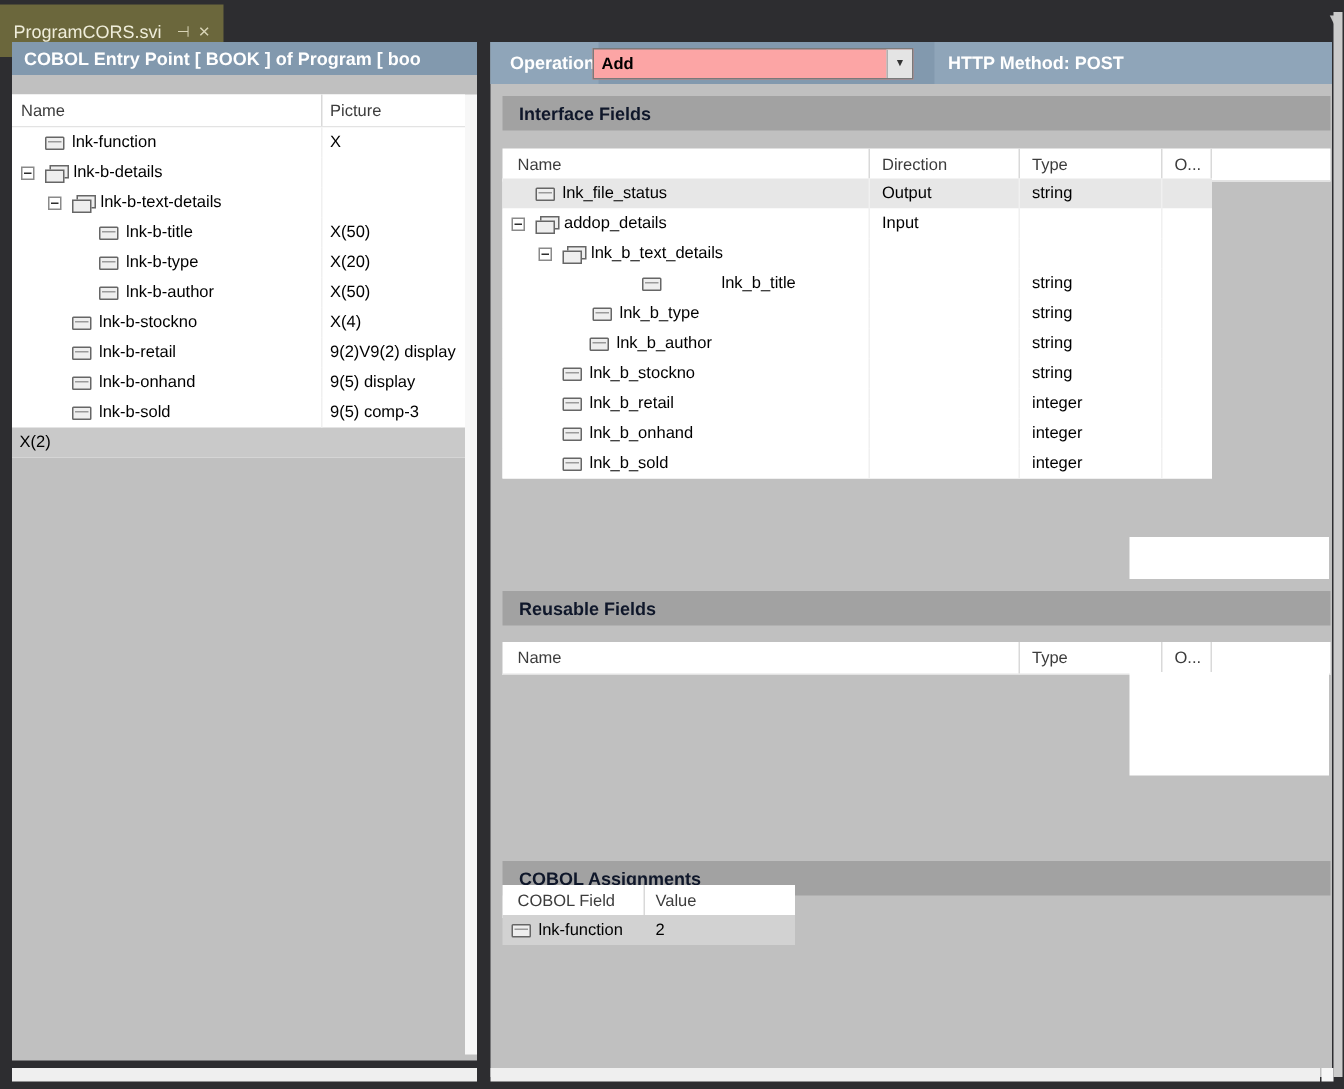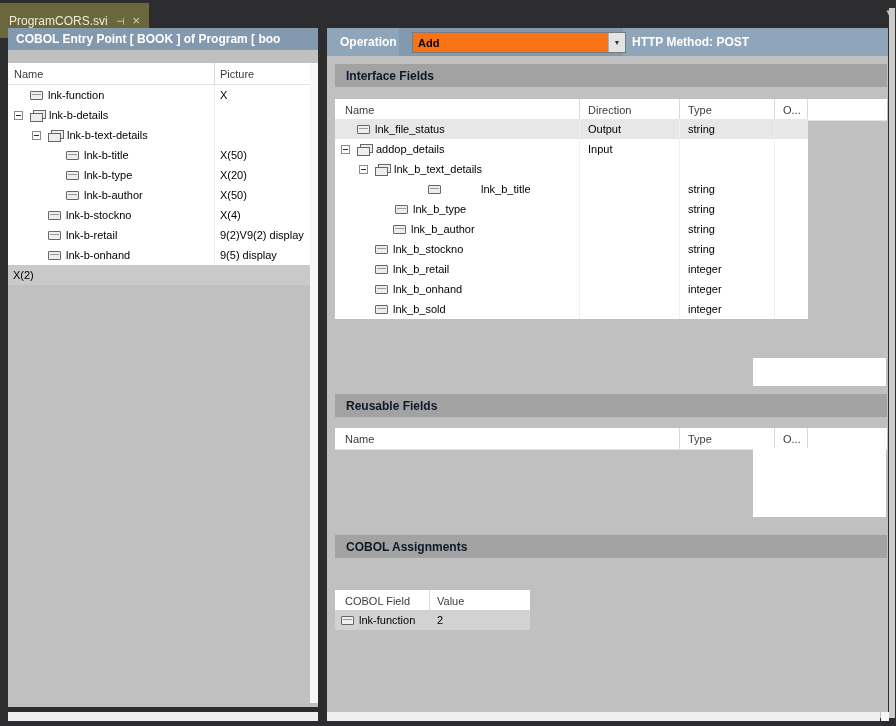--- a/index.html
+++ b/index.html
@@ -50,30 +50,30 @@
   .lpic  { flex:1; padding-left:5px; }
   .trow.lsel { background:#c9c9c9; }
   .left-vstrip { position:absolute; right:0; top:35px; width:8px; height:640px; background:#f7f7f7; }
 
   
   .top-bar { position:absolute; left:0; top:0; width:100%; height:28px; background:#8299ae; }
   .op-chip { position:absolute; left:0; top:0; height:100%; width:72px; background:#8fa5b9;
              color:#fff; font-weight:bold; font-size:12px; display:flex; align-items:center; padding-left:13px; }
   .http-chip { position:absolute; left:296px; right:0; top:0; height:100%; background:#8fa5b9;
                color:#fff; font-weight:bold; font-size:12px; display:flex; align-items:center; padding-left:9px; }
-  .dropdown { position:absolute; left:85px; top:4px; width:214px; height:21px; background:#f97316;
+  .dropdown { position:absolute; left:68px; top:4px; width:214px; height:21px; background:#fca5a5;
               border:1px solid #7a7a7a; display:flex; align-items:stretch; font-size:11px; z-index:2; }
   .dropdown .val { flex:1; display:flex; align-items:center; padding-left:5px; font-weight:bold; color:#000; }
   .dropdown .arrowbox { width:17px; background:#e4e4e4; border-left:1px solid #b0b0b0;
                         display:flex; align-items:center; justify-content:center; font-size:7px; color:#333; }
 
   
   .sec-hdr { position:absolute; left:8px; width:552px; height:23px; background:#a2a2a2; color:#0f172a;
              font-weight:bold; font-size:12px; display:flex; align-items:center; padding-left:11px; }
-  .sec-if { top:36px; } .sec-ru { top:366px; } .sec-ca { top:507px; }
+  .sec-if { top:36px; } .sec-ru { top:366px; } .sec-ca { top:546px; }
 
   
   .if-head { position:absolute; left:8px; top:71px; width:552px; }
   .ih-name { width:245px; padding-left:10px; }
   .ih-dir  { width:100px; padding-left:8px; }
   .ih-type { width:95px;  padding-left:8px; }
   .ih-o    { width:33px;  padding-left:8px; }
   .ih-rest { flex:1; border-right:none !important; }
   .if-rows { position:absolute; left:8px; top:91px; width:473px; background:#fff; }
   .inc { width:245px; border-right:1px solid #f0f0f0;text-align:right; }
@@ -195,20 +195,28 @@
             <div class="cell lpic">9(2)V9(2) display</div>
           </div>
           <div class="trow">
             <div class="cell lname" style="padding-left: 24px;">
               <span class="slot"></span>
               <span class="icon-field"></span>
               <span class="">lnk-b-onhand</span>
             </div>
             <div class="cell lpic">9(5) display</div>
           </div>
+          <div class="trow">
+            <div class="cell lname" style="padding-left: 24px;">
+              <span class="slot"></span>
+              <span class="icon-field"></span>
+              <span class="">lnk-b-sold</span>
+            </div>
+            <div class="cell lpic">9(5) comp-3</div>
+          </div>
           <div class="trow lsel">
             <div class="cell lpic">X(2)</div>
           </div>
         </div>
     </div>
 
     <div class="left-vstrip"></div>
   </div>
 
   <div class="panel panel-right">

